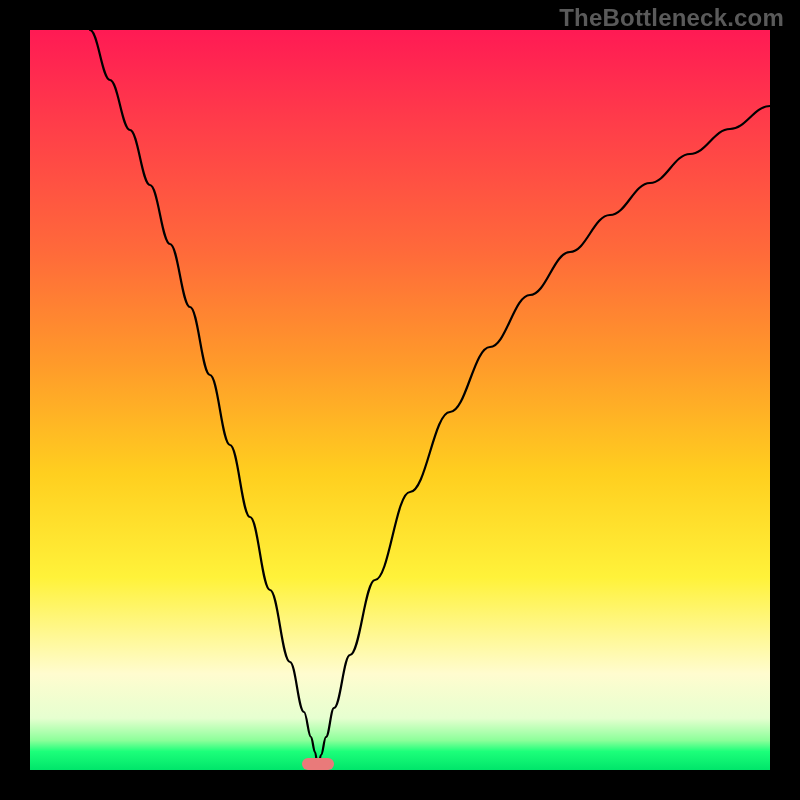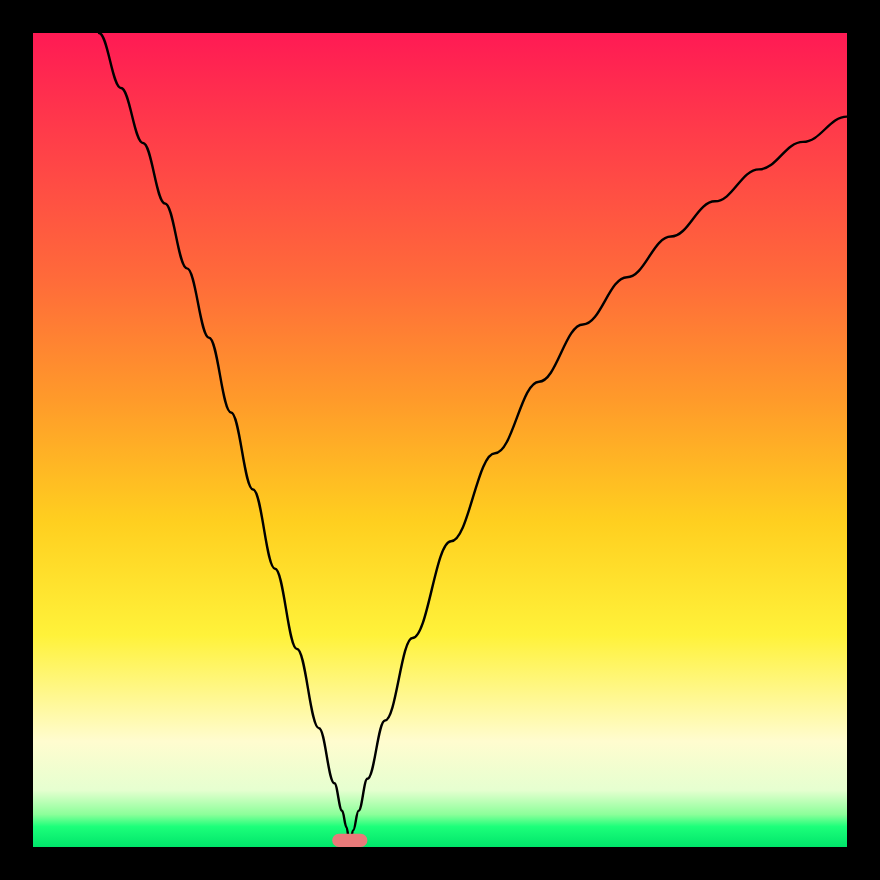--- a/index.html
+++ b/index.html
@@ -67,20 +67,21 @@
     height: 12px;
     border-radius: 6px;
     transform: translate(-50%, -50%);
     z-index: 5;
   }
 </style>
 </head>
 <body>
 
 <div class="frame">
+  <div class="watermark">TheBottleneck.com</div>
 
   <div class="plot">
     <div class="gradient"></div>
 
     <svg class="curve-svg" viewBox="0 0 740 740" preserveAspectRatio="none">
       <path id="curve-left" class="curve-path" d="M 60 0 C 68 0, 72 50, 80 50 C 88 50, 92 100, 100 100 C 108 100, 112 155, 120 155 C 128 155, 132 214, 140 214 C 148 214, 152 277, 160 277 C 168 277, 172 345, 180 345 C 188 345, 192 415, 200 415 C 208 415, 212 487, 220 487 C 228 487, 232 560, 240 560 C 248 560, 252 632, 260 632 C 265.6 632, 268.4 682, 274 682 C 276.8 682, 278.2 707, 281 707 C 282.6 707, 283.4 722, 285 722 C 286.2 722, 286.8 738, 288 738" style="stroke: rgb(0, 0, 0);"></path>
       <path id="curve-right" class="curve-path" d="M 288 738 C 289.2 738, 289.8 725, 291 725 C 293 725, 294 707, 296 707 C 299.2 707, 300.8 678, 304 678 C 310.4 678, 313.6 625, 320 625 C 330 625, 335 550, 345 550 C 359 550, 366 462, 380 462 C 396 462, 404 382, 420 382 C 436 382, 444 317, 460 317 C 476 317, 484 265, 500 265 C 516 265, 524 222, 540 222 C 556 222, 564 185, 580 185 C 596 185, 604 153, 620 153 C 636 153, 644 124, 660 124 C 676 124, 684 99, 700 99 C 716 99, 724 76, 740 76" style="stroke: rgb(0, 0, 0);"></path>
     </svg>
 
     <div id="marker" class="marker" style="left: 288px; top: 734px; background: rgb(233, 122, 122);"></div>

